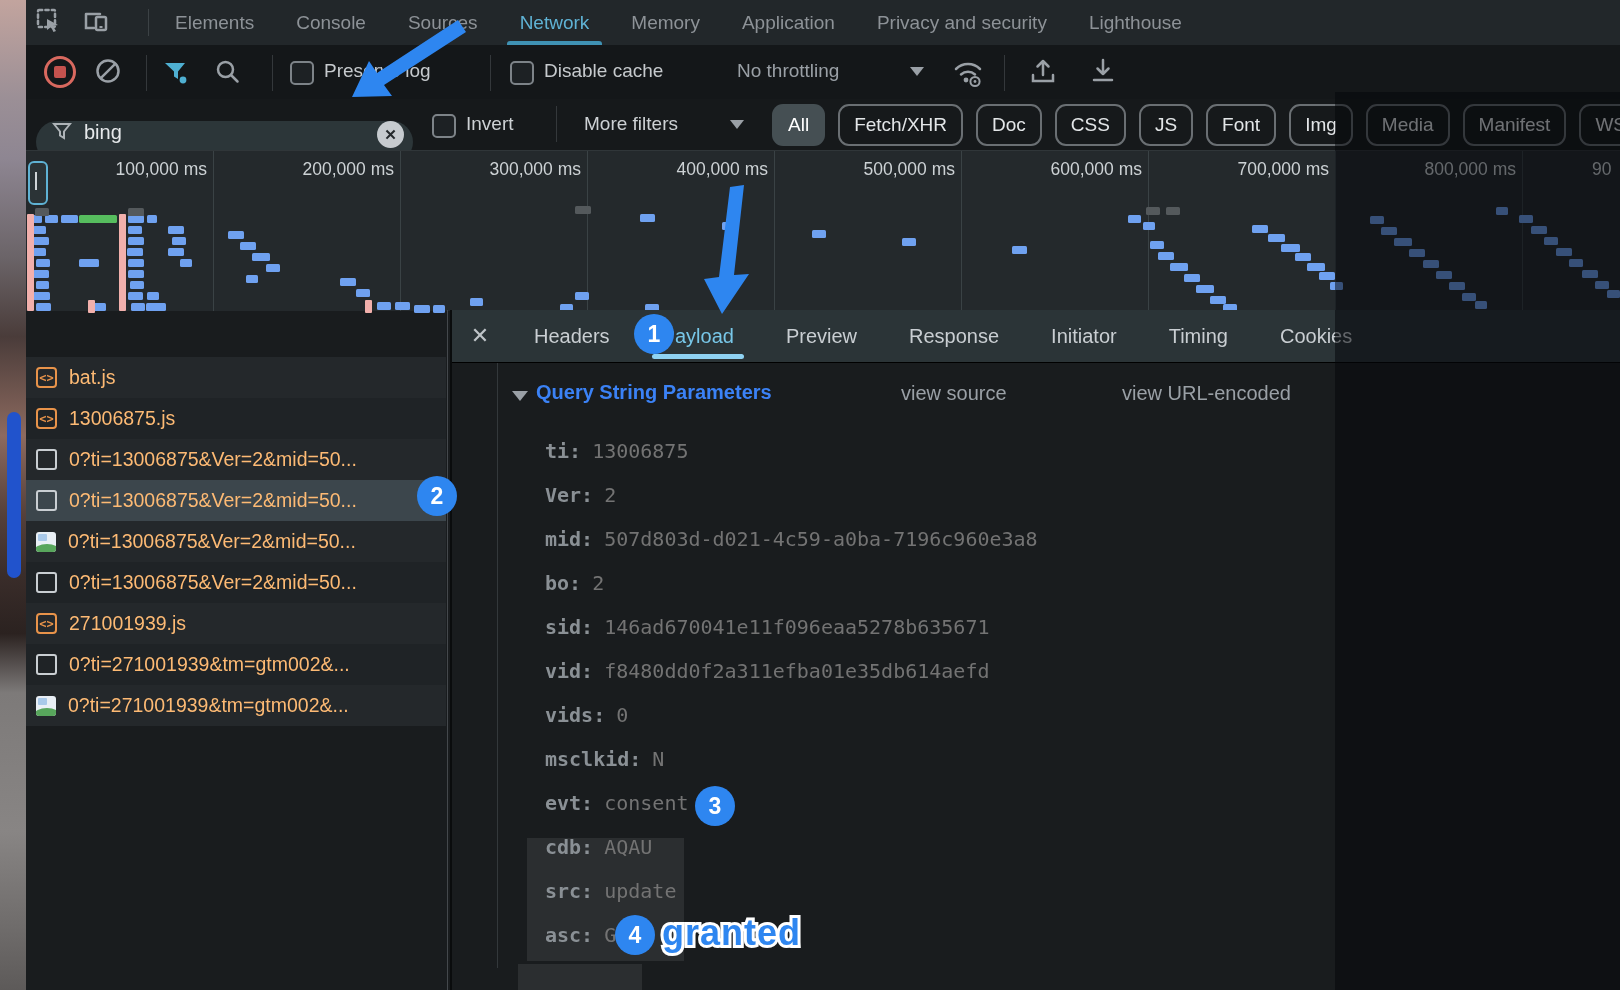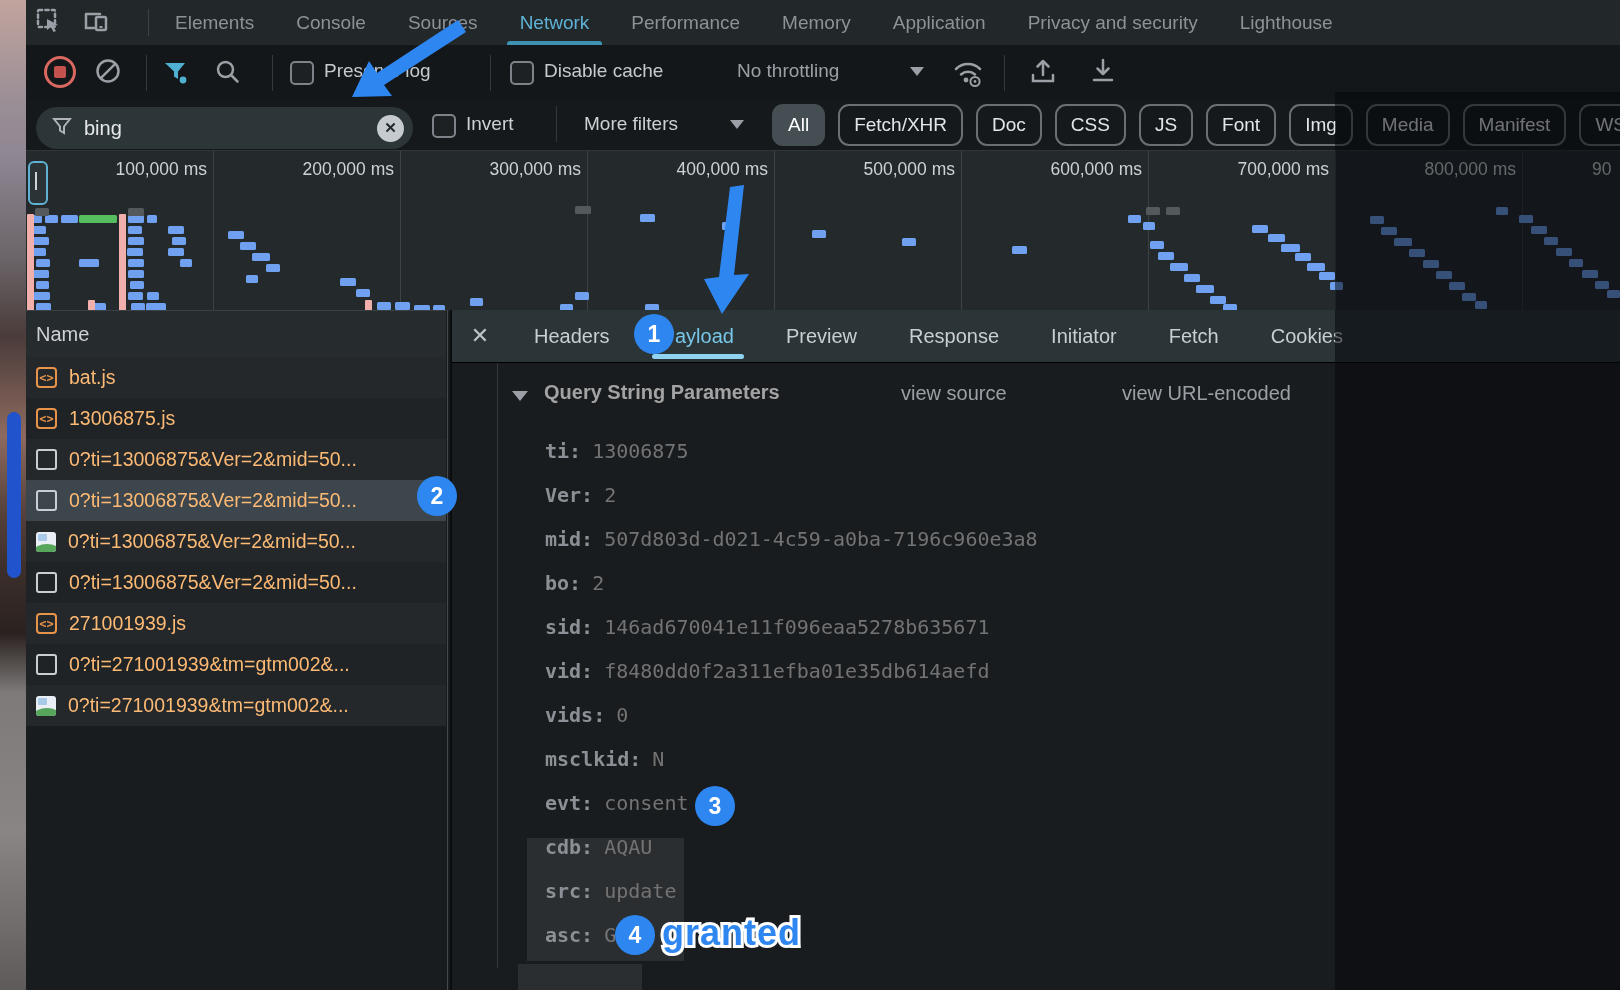--- a/index.html
+++ b/index.html
@@ -38,22 +38,22 @@
   .rec-inner{width:12px;height:12px;border-radius:2px;background:#c4524e;}
   .icon-span{position:absolute;color:#9aa0a6;}
   .checkbox{position:absolute;width:20px;height:20px;border:2px solid #7d8388;border-radius:5px;
     background:#1d2124;}
   .tool-label{position:absolute;font-size:19px;color:#c6cacd;white-space:nowrap;}
   .caret-down{position:absolute;width:0;height:0;border-left:7px solid transparent;
     border-right:7px solid transparent;border-top:9px solid #9aa0a6;}
 
   
   .filterbar{position:absolute;left:0;right:0;top:99px;height:51px;background:#16191b;}
-  .filter-pill{position:absolute;left:10px;top:8px;width:377px;height:42px;border-radius:21px;
-    background:#2c3639;display:flex;align-items:center;}
+  .filter-pill{position:absolute;left:10px;top:22px;width:377px;height:42px;border-radius:21px;
+    background:#2c3639;display:flex;align-items:flex-start;}
   .filter-pill .ftext{font-size:20px;color:#e6e9eb;margin-left:12px;flex:1;}
   .pill-clear{width:27px;height:27px;border-radius:50%;background:#c6cbcf;color:#24292c;
     display:flex;align-items:center;justify-content:center;font-size:15px;font-weight:bold;
     margin-right:9px;}
   .type-row{position:absolute;left:746px;top:6px;display:flex;gap:13px;align-items:center;height:39px;}
   .type-btn{height:38px;display:flex;align-items:center;padding:0 14px;border:2px solid #6a6f73;
     border-radius:11px;font-size:19px;color:#e3e6e8;white-space:nowrap;background:transparent;}
   .type-btn.active{border-color:transparent;background:#454f53;color:#ffffff;}
 
   
@@ -99,21 +99,21 @@
   .dtab{position:relative;display:flex;align-items:center;padding:0 26px;font-size:20px;
     color:#c9ced2;white-space:nowrap;}
   .dtab.active{color:#78c7e8;}
   .dtab.active::after{content:"";position:absolute;left:16px;right:16px;bottom:3px;height:5px;
     border-radius:3px;background:#8fd2f2;}
   .drawer-content{position:absolute;left:0;right:0;top:53px;bottom:0;background:#191c1e;}
   .inner-vline{position:absolute;left:45px;top:0;width:1px;height:605px;background:#33383b;}
   .qsp-row{position:absolute;left:0;top:18px;height:28px;}
   .qsp-tri{position:absolute;left:60px;top:10px;width:0;height:0;border-left:8px solid transparent;
     border-right:8px solid transparent;border-top:10px solid #9aa0a6;}
-  .qsp-title{position:absolute;left:92px;top:0;font-size:20px;font-weight:bold;color:#a3a3a3;white-space:nowrap;}
+  .qsp-title{position:absolute;left:84px;top:0;font-size:20px;font-weight:bold;color:#3b82f6;white-space:nowrap;}
   .qsp-link{position:absolute;top:1px;font-size:20px;color:#9aa0a6;white-space:nowrap;}
   .hl-box{position:absolute;background:#2b2e30;z-index:1;}
   .hl-box.b1{left:75px;top:475px;width:157px;height:123px;}
   .hl-box.b2{left:66px;top:601px;width:124px;height:46px;}
   .params{position:absolute;left:93px;top:74px;z-index:2;}
   .prow{height:28px;margin-bottom:16px;font-family:"DejaVu Sans Mono",monospace;font-size:20px;
     display:flex;align-items:center;white-space:nowrap;}
   .pkey{font-weight:bold;color:#8a9095;}
   .pval{color:#737373;margin-left:11px;}
 
@@ -160,21 +160,20 @@
             <rect x="17.5" y="18" width="3" height="2" fill="#9aa0a6" stroke="none"></rect>
           </svg>
         </span>
       </div>
       <div class="tb-sep"></div>
       <div class="main-tabs" id="main-tabs">
           <div class="mtab">Elements</div>
           <div class="mtab">Console</div>
           <div class="mtab">Sources</div>
           <div class="mtab active">Network</div>
-          <div class="mtab">Performance</div>
           <div class="mtab">Memory</div>
           <div class="mtab">Application</div>
           <div class="mtab">Privacy and security</div>
           <div class="mtab">Lighthouse</div>
         </div>
     </div>
 
     <div class="toolbar">
       <div class="rec-outer" style="left:18px;">
         <div class="rec-inner"></div>
@@ -366,23 +365,20 @@
         <div class="bar" style="left: 549px; top: 55px; width: 16px; background: rgb(84, 89, 92);"></div>
         <div class="bar" style="left: 1120px; top: 56px; width: 14px; background: rgb(84, 89, 92);"></div>
         <div class="bar" style="left: 1140px; top: 56px; width: 14px; background: rgb(84, 89, 92);"></div>
         <div class="bar" style="left: 53px; top: 64px; width: 38px; background: rgb(86, 189, 94);"></div>
         <div class="pinkbar" style="left: 1px; top: 63px; height: 97px; background: rgb(242, 176, 172);"></div>
         <div class="pinkbar" style="left: 93px; top: 63px; height: 97px; background: rgb(242, 176, 172);"></div>
         <div class="pinkbar" style="left: 62px; top: 149px; height: 13px; background: rgb(242, 176, 172);"></div>
         <div class="pinkbar" style="left: 339px; top: 149px; height: 13px; background: rgb(242, 176, 172);"></div>
       </div>
 
-    <div class="name-header">
-      <span>Name</span>
-    </div>
     <div class="name-col-border"></div>
     <div class="req-rows" id="req-rows">
         <div class="req-row even">
           <div class="ric js">&lt;&gt;</div>
           <span class="req-label">bat.js</span>
         </div>
         <div class="req-row odd">
           <div class="ric js">&lt;&gt;</div>
           <span class="req-label">13006875.js</span>
         </div>
@@ -417,21 +413,21 @@
       </div>
 
     <div class="drawer">
       <div class="drawer-tabs" id="drawer-tabs">
         <div class="dclose">✕</div>
       <div class="dtab">Headers</div>
           <div class="dtab active">Payload</div>
           <div class="dtab">Preview</div>
           <div class="dtab">Response</div>
           <div class="dtab">Initiator</div>
-          <div class="dtab">Fetch</div>
+          <div class="dtab">Timing</div>
           <div class="dtab">Cookies</div>
         </div>
       <div class="drawer-content">
         <div class="inner-vline"></div>
         <div class="qsp-row">
           <div class="qsp-tri"></div>
           <span class="qsp-title">Query String Parameters</span>
           <span class="qsp-link" style="left:449px;">view source</span>
           <span class="qsp-link" style="left:670px;">view URL-encoded</span>
         </div>

